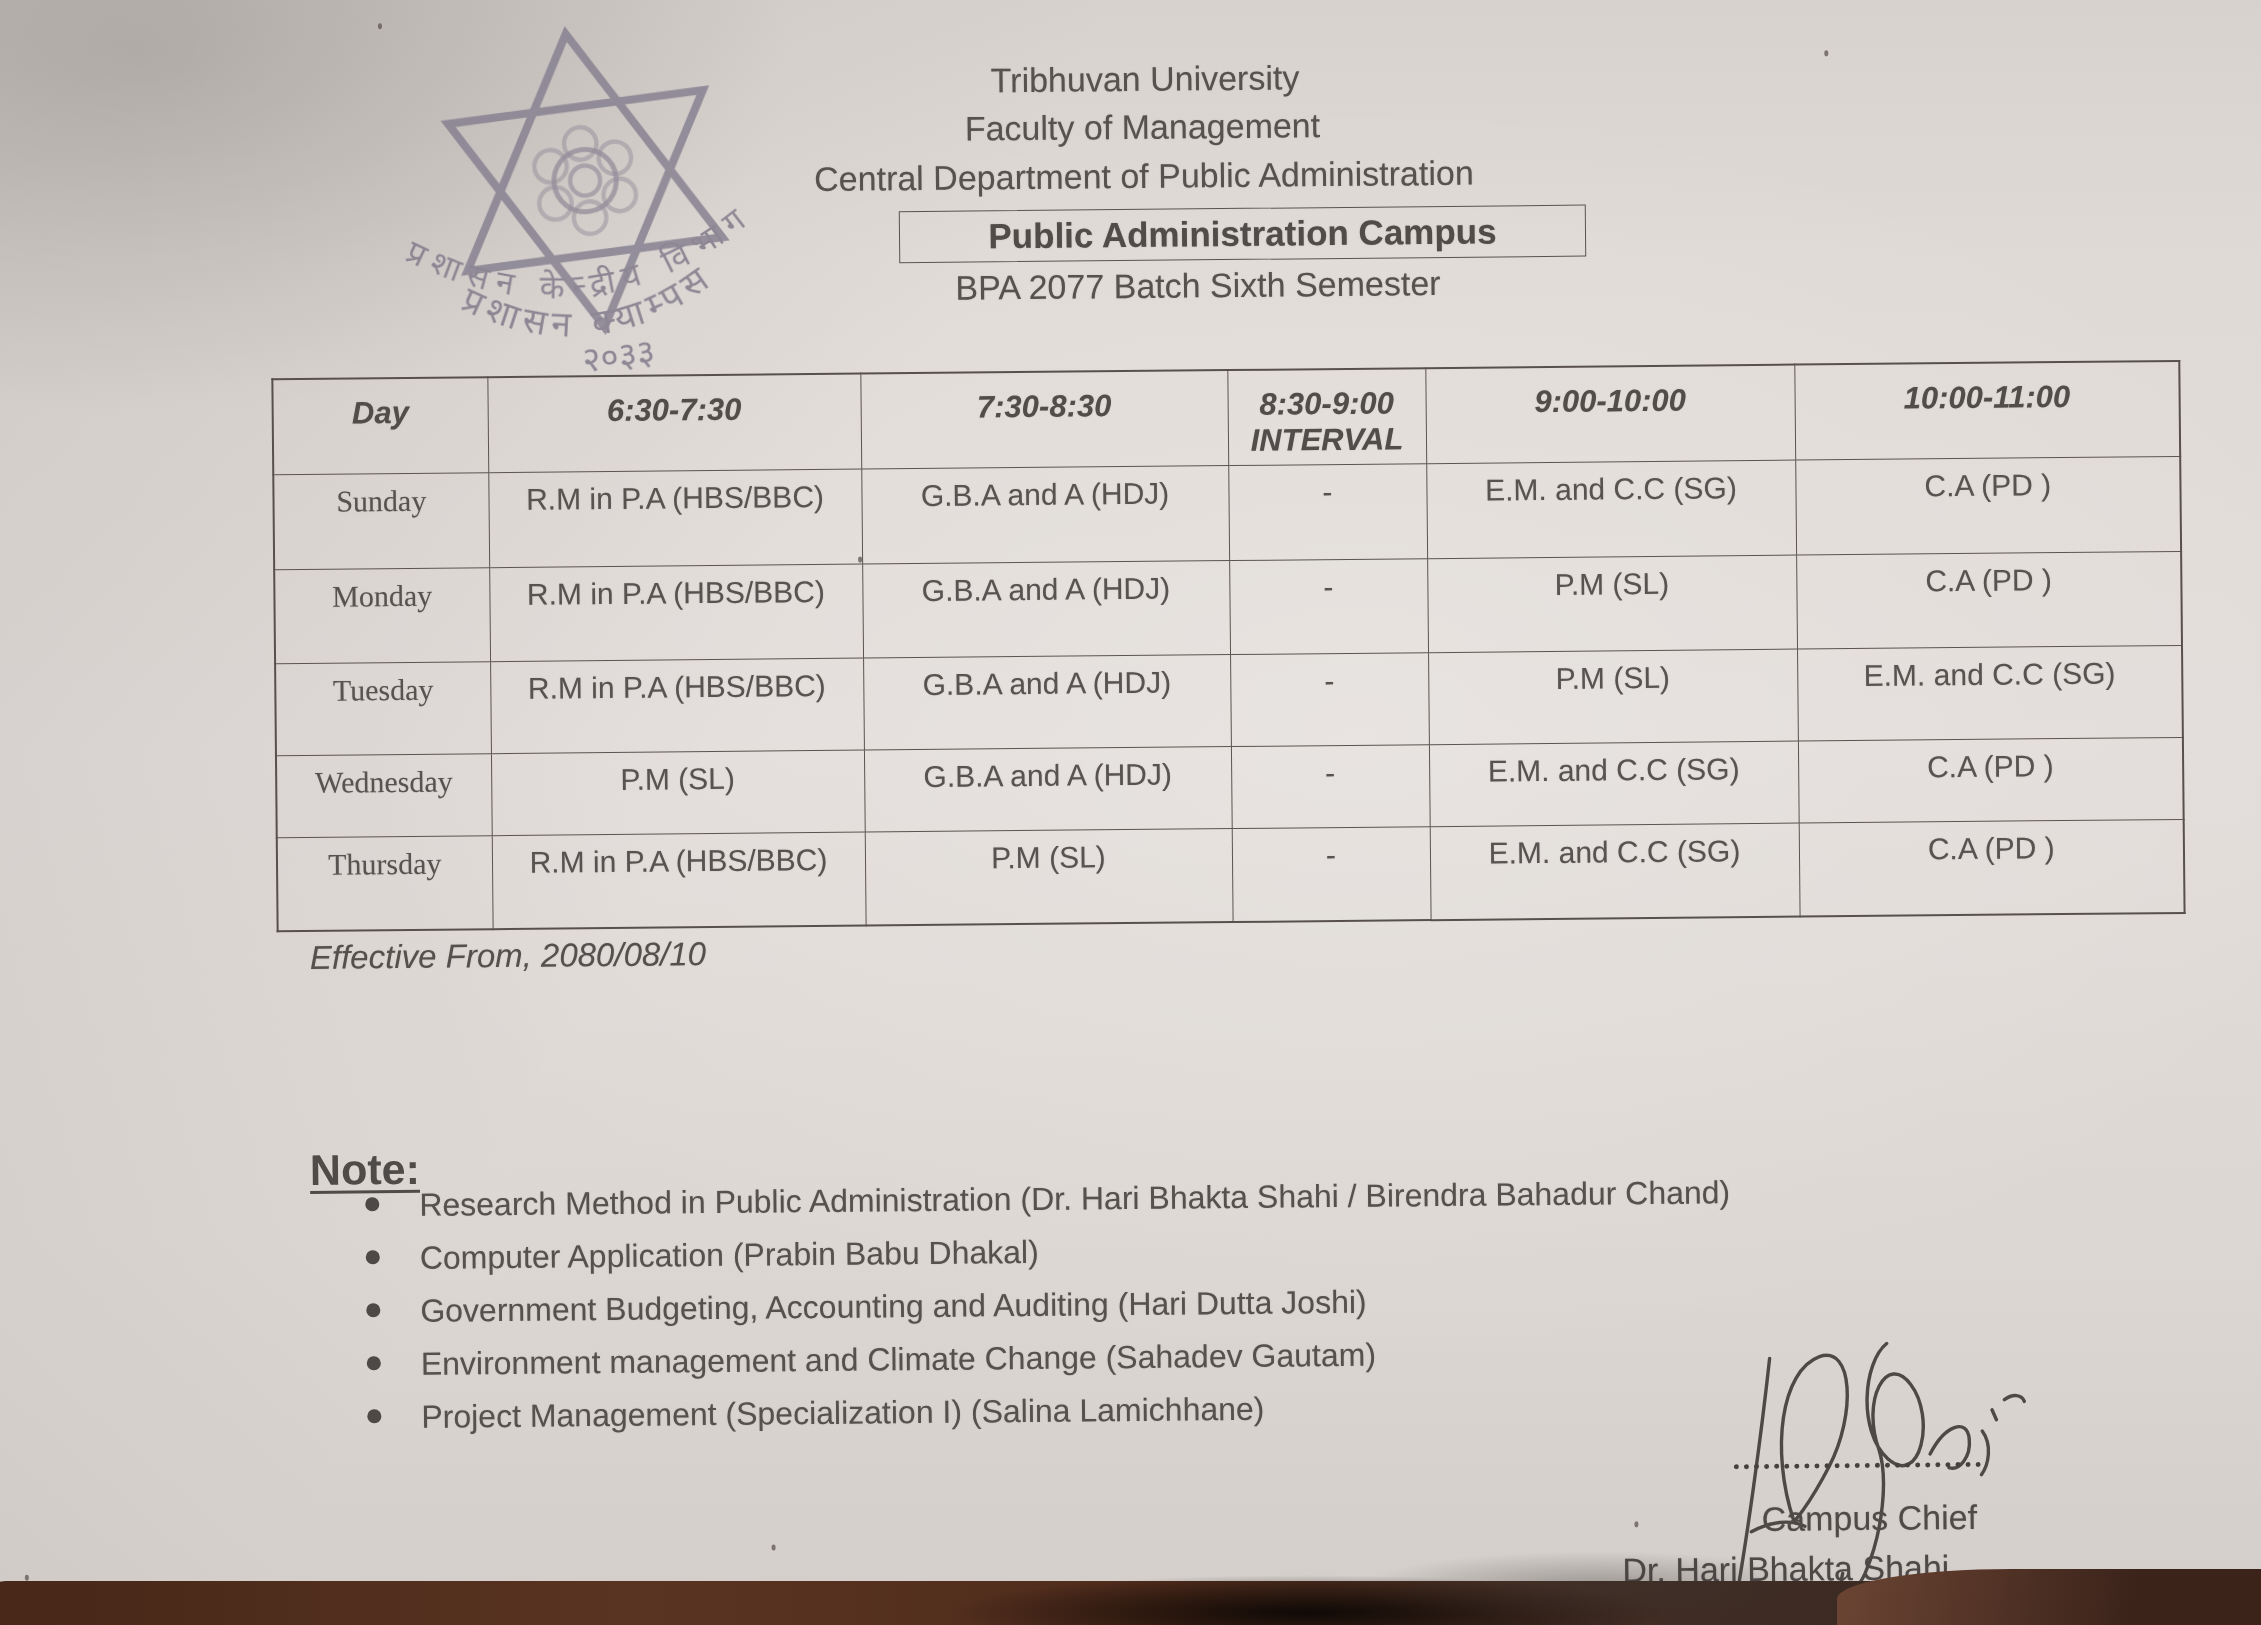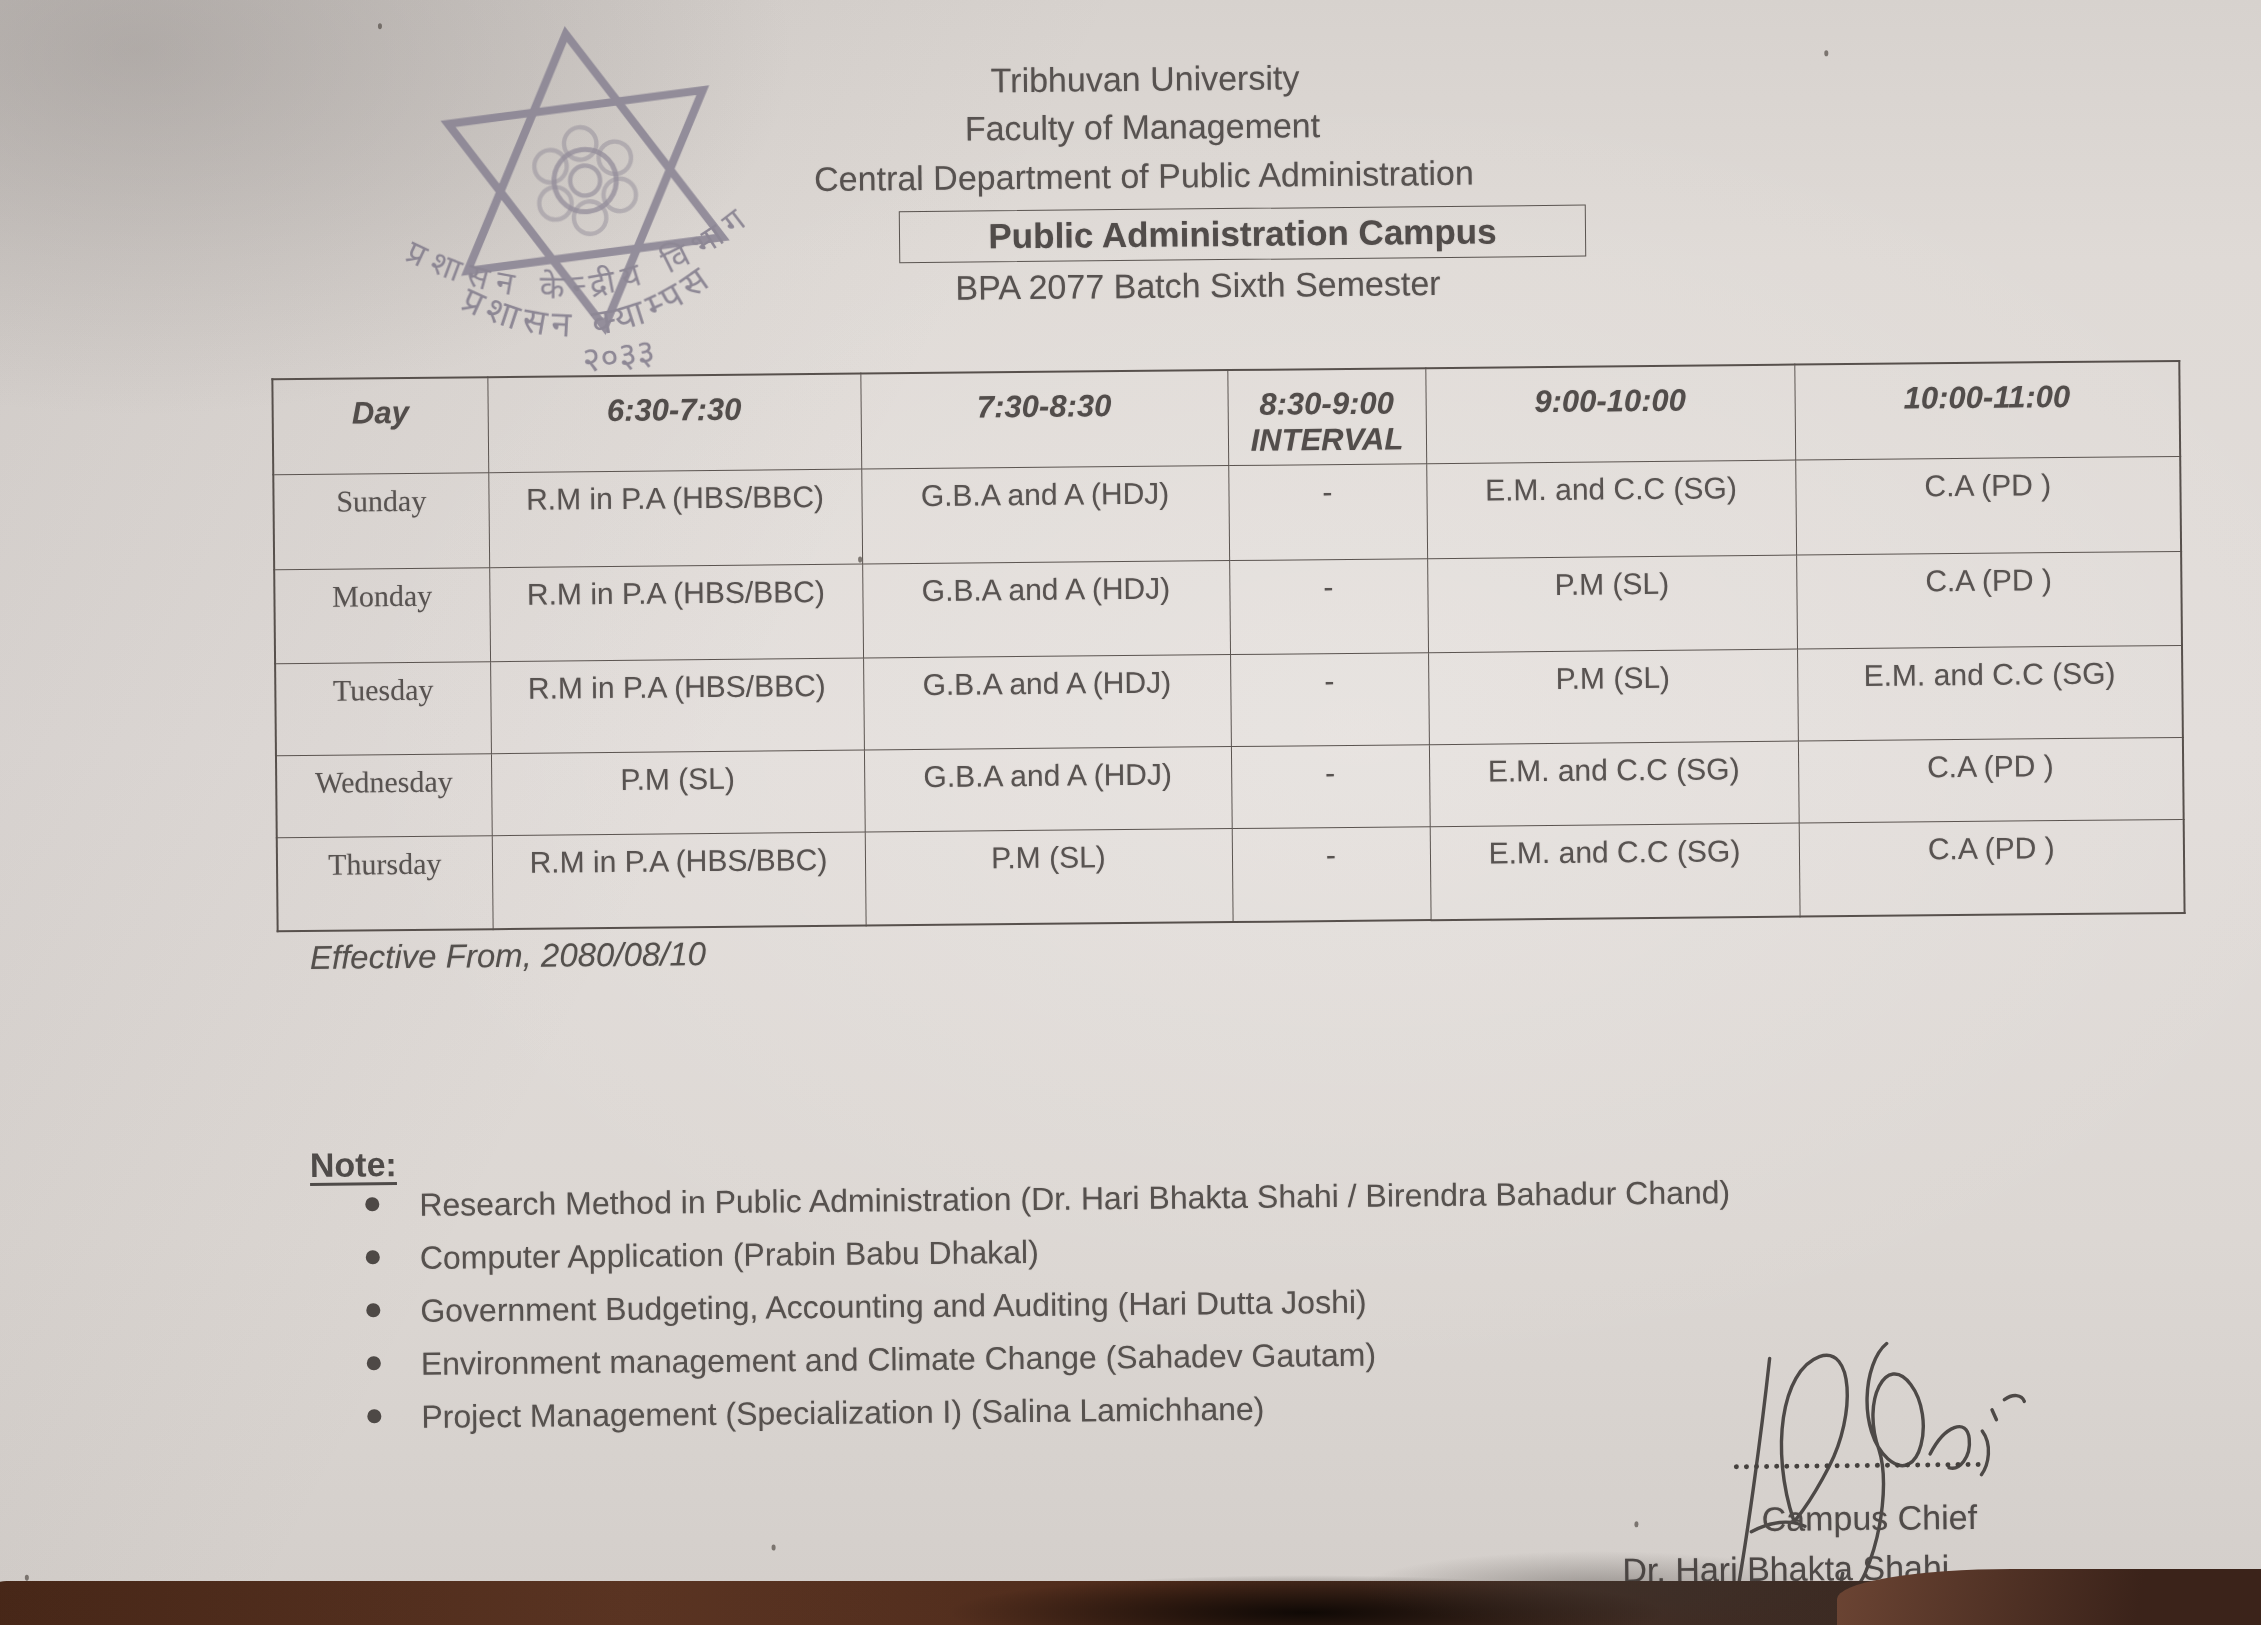--- a/index.html
+++ b/index.html
@@ -42,21 +42,21 @@
     font-size:30px;color:#585351;text-shadow:0 0 1.2px rgba(88,83,81,.30);padding-top:10px;}
   table.sched{border:2.5px solid #57504c;}
   tr.hrow th{font-style:italic;font-weight:bold;font-size:31px;padding-top:16px;color:#524d4b;}
   tr.hrow{height:95px;}
   tr.r0{height:95px;} tr.r1{height:94px;} tr.r2{height:92px;} tr.r3{height:82px;} tr.r4{height:94px;}
   td.day{font-family:"Liberation Serif",serif;font-size:34px;padding-top:7.5px;color:#4f4a47;}
   .intv{display:block;font-style:italic;font-weight:bold;}
   
   .effective{position:absolute;left:307px;top:931px;font-style:italic;font-size:33px;color:#54505c;
     color:#54504d;text-shadow:0 0 1.2px rgba(84,80,77,.3);}
-  .noteh{position:absolute;left:305px;top:1138px;font-weight:bold;font-size:34px;text-decoration:underline;
+  .noteh{position:absolute;left:305px;top:1138px;font-weight:bold;font-size:43px;text-decoration:underline;
     text-underline-offset:6.2px;text-decoration-thickness:3.1px;color:#4f4b49;}
   .bullets{position:absolute;left:349px;top:1180px;width:1621px;}
   .bullet{position:relative;padding-left:65px;margin-bottom:16px;font-size:32px;color:#56514e;
     text-shadow:0 0 1.2px rgba(86,81,78,.3);}
   .bullet .dot{position:absolute;left:11.2px;top:10px;width:13.7px;height:13.7px;border-radius:50%;background:#4e4946;}
   
   .sig-svg{position:absolute;left:1693px;top:1332px;width:349px;height:293px;opacity:.9;}
   .dotline{position:absolute;left:1726px;top:1470px;width:247px;border-bottom:5px dotted #45413e;}
   .sig-role{position:absolute;left:1739px;top:1506px;width:244px;text-align:center;font-size:34px;color:#504b49;
     text-shadow:0 0 1.2px rgba(80,75,73,.35);}

